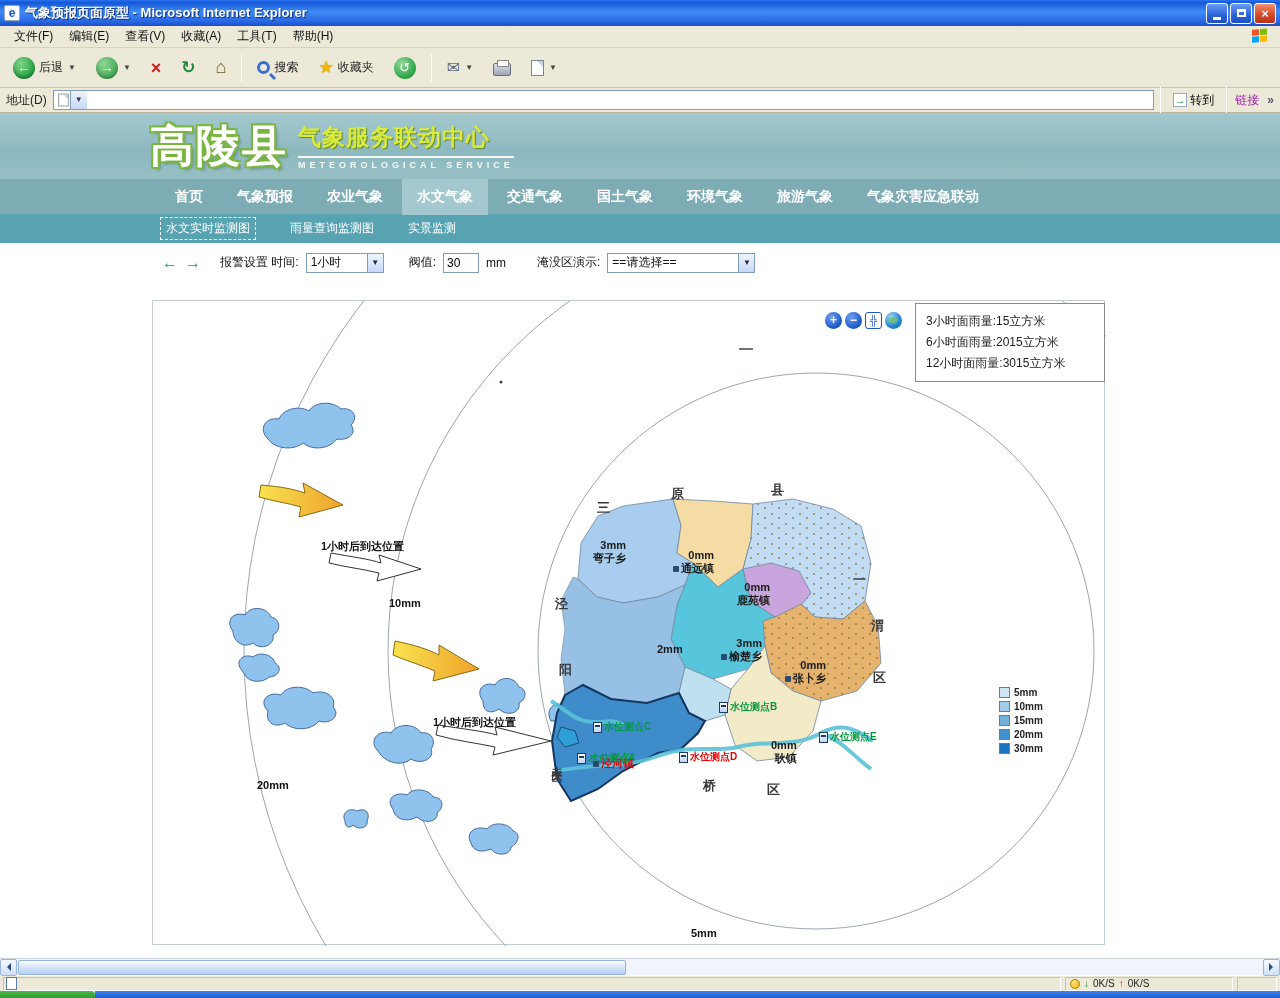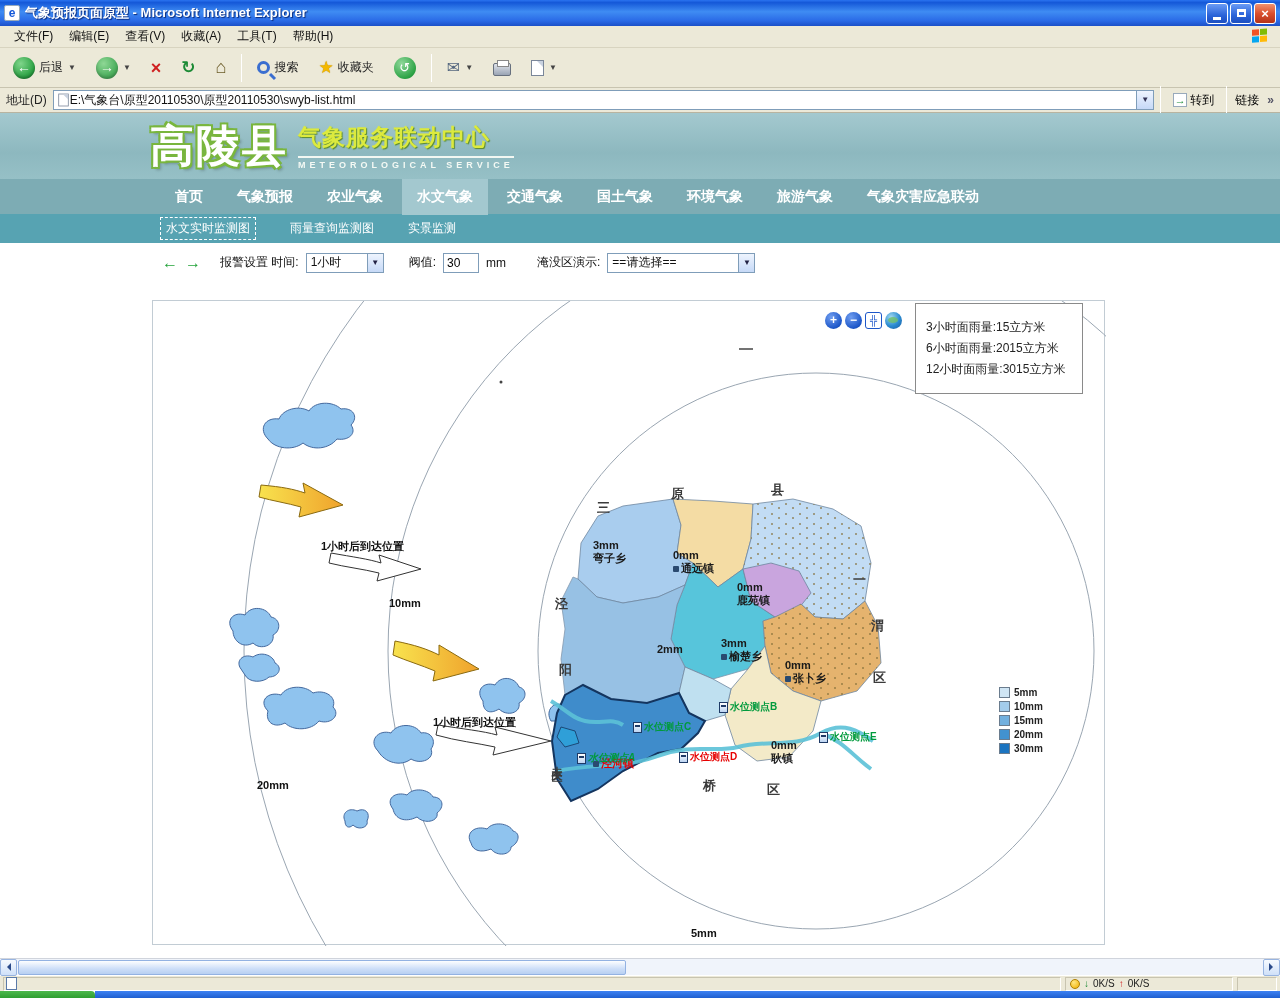--- a/index.html
+++ b/index.html
@@ -49,21 +49,21 @@
   .vsep { width:1px; height:28px; background:#c9c5b2; border-right:1px solid #fff; }
 
   .addressbar { height:25px; background:#ECE9D8; border-bottom:1px solid #b8b4a0; display:flex; align-items:center; padding:0 6px; gap:6px; }
   .addr-label { color:#222; }
   .addr-box { flex:1; height:20px; background:#fff; border:1px solid #7F9DB9; display:flex; align-items:center; padding-left:3px; }
   .addr-box .page-i { transform:scale(.8); }
   .addr-input { flex:1; border:none; outline:none; font-size:12px; font-family:"Liberation Sans","DejaVu Sans",sans-serif; color:#111; }
   .addr-drop { width:17px; height:18px; background:linear-gradient(#eef4fe,#c6d9f7); border-left:1px solid #7F9DB9; text-align:center; font-size:8px; line-height:18px; color:#335; }
   .go-btn { display:flex; align-items:center; gap:3px; padding:1px 6px; }
   .go-icon { width:14px; height:14px; background:#fff; border:1px solid #9ab; color:#1c8a35; font-weight:bold; font-size:11px; line-height:12px; text-align:center; }
-  .links-label { color:#000000; padding:0 2px; }
+  .links-label { color:#a21caf; padding:0 2px; }
   .chev { color:#556; font-weight:bold; }
 
   
   .content { position:relative; height:845px; background:#fff; overflow:hidden; }
   .userbar { height:18px; display:flex; justify-content:flex-end; gap:14px; padding:3px 175px 0 0; color:#999; font-size:12px; }
   .banner { height:66px; background:linear-gradient(180deg,#a4c9cf,#8db8bf 60%,#96c0c6); display:flex; align-items:center; padding-left:150px; }
   .logo-county { font-size:44px; font-weight:bold; color:#fff; letter-spacing:2px; line-height:1;
     text-shadow:2px 2px 0 #79b63d,-2px -2px 0 #79b63d,2px -2px 0 #79b63d,-2px 2px 0 #79b63d,3px 3px 3px rgba(0,0,0,.25); }
   .logo-right { margin-left:10px; display:flex; flex-direction:column; }
   .logo-title { font-size:23px; font-weight:bold; color:#dcea3e; text-shadow:1px 1px 1px #5a8a2a; letter-spacing:1px; }
@@ -83,30 +83,30 @@
   .sel-btn { width:16px; height:18px; background:linear-gradient(#eef4fe,#c6d9f7); border-left:1px solid #7F9DB9; font-size:8px; line-height:18px; text-align:center; color:#224; }
   .sel-time { width:78px; }
   .sel-flood { width:148px; }
   .thr-input { width:36px; height:20px; border:1px solid #7F9DB9; padding:0 3px; font-size:12px; font-family:"Liberation Sans","DejaVu Sans",sans-serif; }
   .ml12 { margin-left:12px; } .ml18 { margin-left:18px; } .ml24 { margin-left:24px; }
 
   
   .map { position:absolute; left:152px; top:187px; width:953px; height:645px; background:#fff; border:1px solid #c2ccd4; }
   .map svg { position:absolute; left:0; top:0; }
   .mlabel { position:absolute; font-size:11px; font-weight:bold; color:#111; white-space:nowrap; }
-  .dlabel { position:absolute; font-size:11px; font-weight:bold; color:#1a1a1a; text-align:left; line-height:13px; white-space:nowrap; }
+  .dlabel { position:absolute; font-size:11px; font-weight:bold; color:#1a1a1a; text-align:right; line-height:13px; white-space:nowrap; }
   .dlabel.red { color:#e60000;margin-top:30px; }
   .dlabel .town-dot { display:inline-block; width:6px; height:6px; background:#2a4a70; border-radius:1px; margin-right:2px; }
   .region { position:absolute; font-size:13px; font-weight:bold; color:#3a3a3a; white-space:nowrap; }
   .region.vert { writing-mode:vertical-rl; font-size:11px; letter-spacing:3px; }
   .station { position:absolute; display:flex; align-items:center; gap:2px; font-size:10px; font-weight:bold; white-space:nowrap; }
   .gauge { width:9px; height:11px; background:linear-gradient(#ffffff,#bcd4f2); border:1px solid #1e3a66; position:relative; }
   .gauge:after { content:""; position:absolute; left:1px; top:2px; width:5px; height:2px; background:#1e3a66; }
-  .infobox { position:absolute; left:762px; top:2px; width:168px; background:#fff; border:1px solid #8a8a8a;
-    padding:13px 10px; font-size:12px; line-height:1.75; color:#222; }
+  .infobox { position:absolute; left:762px; top:2px; width:190px; background:#fff; border:1px solid #8a8a8a;
+    padding:7px 10px; font-size:12px; line-height:1.75; color:#222; }
   .legend { position:absolute; left:846px; top:386px; display:flex; flex-direction:column; gap:3px; }
   .legend-row { display:flex; align-items:center; gap:4px; font-size:10px; font-weight:bold; color:#222; }
   .lg-sq { width:11px; height:11px; border:1px solid #6a7c8e; display:inline-block; }
   .zoombar { position:absolute; left:672px; top:11px; display:flex; gap:3px; align-items:center; }
   .zbtn { width:17px; height:17px; border-radius:50%; background:radial-gradient(circle at 35% 30%,#6f9df0,#1c56c8 70%,#123c92);
     color:#fff; font-size:12px; font-weight:bold; line-height:16px; text-align:center; }
   .zbtn.pan { background:#fff; border:1px solid #1c56c8; color:#1c56c8; font-size:10px; line-height:15px; border-radius:3px; }
   .zbtn.globe { background:radial-gradient(circle at 35% 30%,#9fd8f0,#2a8ad0 55%,#1a5aa0); position:relative; }
   .zbtn.globe:after { content:""; position:absolute; left:3px; top:5px; width:10px; height:6px; background:#6fc06a; border-radius:50%; opacity:.8; }
 
@@ -208,21 +208,20 @@
     <span class="tbtn">
       <span class="page-i"></span>
       <span class="drop">▼</span>
     </span>
   </div>
 
   <div class="addressbar">
     <span class="addr-label">地址(D)</span>
     <span class="addr-box">
       <span class="page-i"></span>
-      <input class="addr-input" value="E:\气象台\原型20110530\原型20110530\swyb-list.html" style="">
       <span class="addr-drop">▼</span>
     </span>
     <span class="vsep"></span>
     <span class="go-btn">
       <span class="go-icon">→</span>
       <span>转到</span>
     </span>
     <span class="vsep"></span>
     <span class="links-label">链接</span>
     <span class="chev">»</span>
@@ -426,21 +425,21 @@
       </div>
 
       <div class="station" style="left:424px;top:450px;">
         <span class="gauge"></span>
         <span style="color: rgb(0, 154, 60); font-style: italic;">水位测点A</span>
       </div>
       <div class="station" style="left:566px;top:399px;">
         <span class="gauge"></span>
         <span style="color: rgb(0, 154, 60);">水位测点B</span>
       </div>
-      <div class="station" style="left:480px;top:419px;justify-content:flex-end;">
+      <div class="station" style="left:440px;top:419px;justify-content:flex-end;">
         <span class="gauge"></span>
         <span style="color: rgb(0, 154, 60);">水位测点C</span>
       </div>
       <div class="station" style="left:526px;top:449px;">
         <span class="gauge"></span>
         <span style="color: rgb(230, 0, 0);">水位测点D</span>
       </div>
       <div class="station" style="left:666px;top:429px;">
         <span class="gauge"></span>
         <span style="color: rgb(0, 154, 60);">水位测点E</span>

